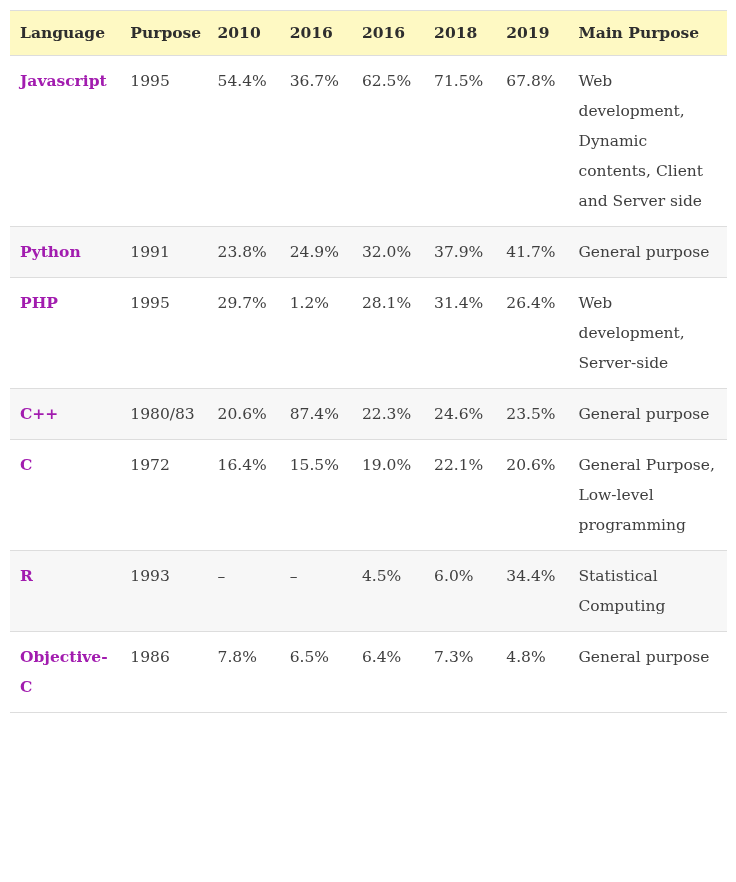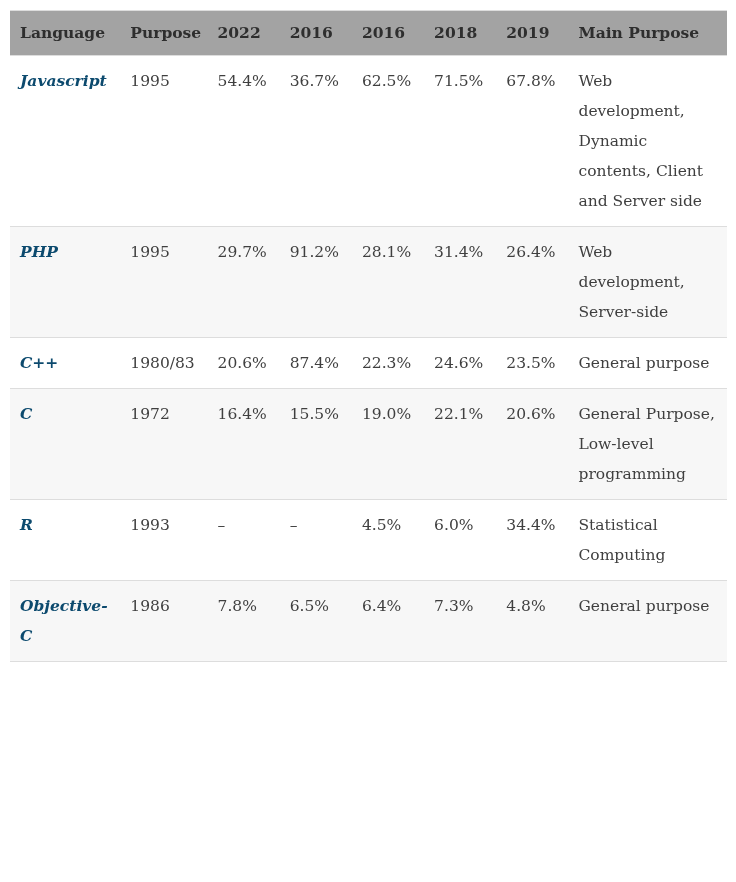--- a/index.html
+++ b/index.html
@@ -29,75 +29,84 @@
     vertical-align: top;
     padding: 10px;
     line-height: 30px;
     border-top: 1px solid #dddddd;
     border-bottom: 1px solid #dddddd;
     overflow-wrap: break-word;
   }
   thead th {
     font-weight: bold;
     color: #2e2e2e;
-    background: #a3a3a3;
+    background: #fef9c3;
     padding: 7px 10px;
     white-space: nowrap;
   }
   tbody tr:nth-child(even) {
     background: #f7f7f7;
   }
   tbody td.lang {
     font-weight: bold;
-    color: #0c4a6e;
-    font-style: italic;
+    color: #a21caf;
   }
 </style>
 </head>
 <body>
 
 <table>
   <colgroup>
     <col class="c-language">
     <col class="c-origin">
     <col class="c-year">
     <col class="c-year">
     <col class="c-year">
     <col class="c-year">
     <col class="c-year">
     <col class="c-purpose">
   </colgroup>
   <thead>
     <tr>
       <th>Language</th>
       <th>Purpose</th>
-      <th>2022</th>
+      <th>2010</th>
       <th>2016</th>
       <th>2016</th>
       <th>2018</th>
       <th>2019</th>
       <th>Main Purpose</th>
     </tr>
   </thead>
   <tbody>
       <tr>
         <td class="lang">Javascript</td>
         <td>1995</td>
         <td>54.4%</td>
         <td>36.7%</td>
         <td>62.5%</td>
         <td>71.5%</td>
         <td>67.8%</td>
         <td>Web development, Dynamic contents, Client and Server side</td>
       </tr>
       <tr>
+        <td class="lang">Python</td>
+        <td>1991</td>
+        <td>23.8%</td>
+        <td>24.9%</td>
+        <td>32.0%</td>
+        <td>37.9%</td>
+        <td>41.7%</td>
+        <td>General purpose</td>
+      </tr>
+      <tr>
         <td class="lang">PHP</td>
         <td>1995</td>
         <td>29.7%</td>
-        <td>91.2%</td>
+        <td>1.2%</td>
         <td>28.1%</td>
         <td>31.4%</td>
         <td>26.4%</td>
         <td>Web development, Server-side</td>
       </tr>
       <tr>
         <td class="lang">C++</td>
         <td>1980/83</td>
         <td>20.6%</td>
         <td>87.4%</td>

